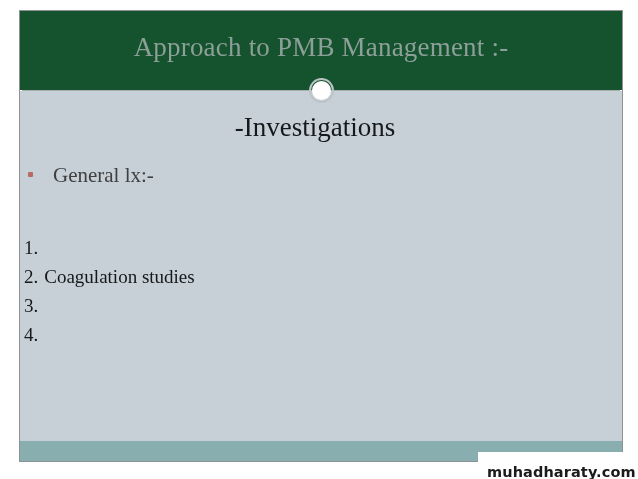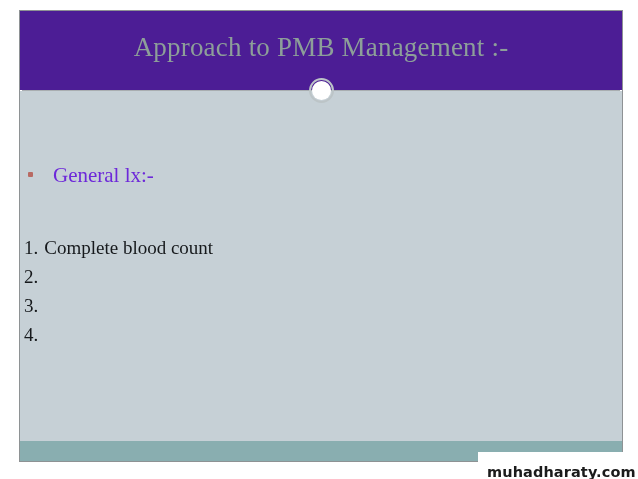--- a/index.html
+++ b/index.html
@@ -35,21 +35,21 @@
     overflow: hidden;
   }
 
   
   .slide-header {
     position: absolute;
     left: 0;
     top: 0;
     width: 602px;
     height: 79px;
-    background: #4c1d95;
+    background: #14532d;
   }
 
   .title-text {
     position: absolute;
     left: 0;
     top: 20px;
     width: 602px;
     text-align: center;
     font-family: "Liberation Serif", serif;
     font-size: 27px;
@@ -132,21 +132,21 @@
     border-radius: 1px;
     margin-right: 20px;
     position: relative;
     top: -5px;
     flex: 0 0 auto;
   }
   .bullet-label {
     font-family: "Liberation Serif", serif;
     font-size: 21px;
     line-height: 25px;
-    color: #6d28d9;
+    color: #404040;
     white-space: nowrap;
   }
 
   
   .numbered-list {
     position: absolute;
     left: 4px;
     top: 142px;
     width: 540px;
   }
@@ -209,33 +209,34 @@
     <div class="slide-header">
       <div class="title-text">Approach to PMB Management :-</div>
     </div>
 
     <div class="header-divider"></div>
     <div class="header-ring-inner"></div>
     <div class="header-ring"></div>
 
     <div class="slide-body">
 
+      <div class="subtitle-text">-Investigations</div>
 
       <div class="bullet-row">
         <span class="bullet-dot"></span>
         <span class="bullet-label">General lx:-</span>
       </div>
 
       <div class="numbered-list">
         <div class="numbered-item">
           <span class="num-marker">1.</span>
-          <span class="num-text">Complete blood count</span>
         </div>
         <div class="numbered-item">
           <span class="num-marker">2.</span>
+          <span class="num-text">Coagulation studies</span>
         </div>
         <div class="numbered-item">
           <span class="num-marker">3.</span>
         </div>
         <div class="numbered-item">
           <span class="num-marker">4.</span>
         </div>
       </div>
 
     </div>

